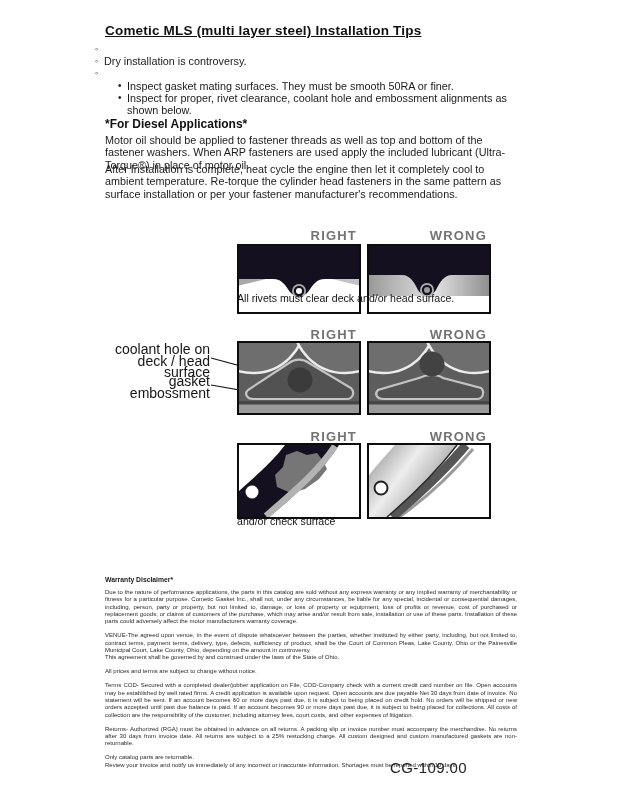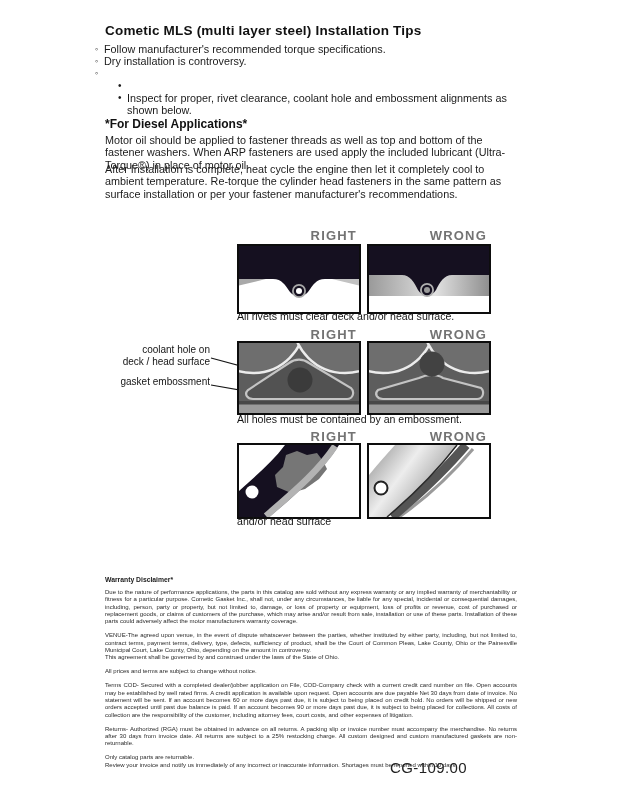--- a/index.html
+++ b/index.html
@@ -1,56 +1,56 @@
 <!DOCTYPE html>
 <html><head>
 <meta charset="utf-8">
 <style>
   html,body{margin:0;padding:0;background:#ffffff;}
   .page{position:relative;width:618px;height:800px;background:#fff;overflow:hidden;
         font-family:"Liberation Sans", sans-serif;color:#1b1b1b;}
   .abs{position:absolute;}
-  .title{font-size:13.5px;font-weight:bold;letter-spacing:.2px;color:#111;}
+  .title{font-size:13.5px;font-weight:bold;text-decoration:underline;letter-spacing:.2px;color:#111;}
   .bullets{font-size:10.8px;line-height:12.2px;}
   .bline{display:flex;}
   .bmark{width:9px;flex:0 0 9px;font-size:9px;line-height:12.2px;text-align:left;}
   .bsub{margin-left:23px;}
   .bsub .bmark{font-size:10px;}
   .h2{font-size:12px;font-weight:bold;color:#111;text-align:center;}
   .para{font-size:10.8px;line-height:12.4px;width:412px;}
   .dlabel{font-size:13px;font-weight:bold;letter-spacing:1.2px;color:#737373;width:120px;text-align:right;}
   .dbox{border:2px solid #0d0d0d;background:#fff;line-height:0;}
   .caption{font-size:10.6px;line-height:10.8px;color:#151515;}
-  .sidelabel{font-size:10px;line-height:11.5px;text-align:right;width:112px;color:#151515;}
+  .sidelabel{font-size:14px;line-height:11.5px;text-align:right;width:112px;color:#151515;}
   .legal{font-size:6px;line-height:7.3px;width:412px;color:#2a2a2a;text-align:justify;}
   .legal-h{font-size:6.8px;font-weight:bold;color:#1a1a1a;}
   .mb{margin-bottom:6.8px;}
   .pagenum{font-size:15px;letter-spacing:.4px;color:#222;}
 </style>
 </head>
 <body>
 
 <div class="page">
 
   <div class="abs title" style="left:105px;top:23px;">Cometic MLS (multi layer steel) Installation Tips</div>
 
   <div class="abs bullets" style="left:95px;top:43px;width:440px;">
     <div class="bline">
       <span class="bmark">◦</span>
-      <span>Follow manufacturer's recommended torque specifications.</span>
     </div>
     <div class="bline">
       <span class="bmark">◦</span>
       <span>Dry installation is controversy.</span>
     </div>
     <div class="bline">
       <span class="bmark">◦</span>
     </div>
     <div class="bline bsub">
       <span class="bmark">•</span>
+      <span>Inspect gasket mating surfaces.  They must be smooth 50RA or finer.</span>
     </div>
     <div class="bline bsub">
       <span class="bmark">•</span>
       <span>Inspect for proper, rivet clearance, coolant hole and embossment alignments as shown below.</span>
     </div>
   </div>
 
   <div class="abs h2" style="left:105px;top:117px;">*For Diesel Applications*</div>
   <div class="abs para" style="left:105px;top:134px;">Motor oil should be applied to fastener threads as well as top and bottom of the fastener washers. When ARP fasteners are used apply the included lubricant (Ultra-Torque®) in place of motor oil.</div>
   <div class="abs para" style="left:105px;top:163px;">After Installation is complete, heat cycle the engine then let it completely cool to ambient temperature. Re-torque the cylinder head fasteners in the same pattern as surface installation or per your fastener manufacturer's recommendations.</div>
@@ -79,21 +79,21 @@
         </linearGradient>
       </defs>
       <rect width="120" height="66" fill="#ffffff"></rect>
       <rect y="29" width="120" height="21" fill="url(#g1)"></rect>
       <path d="M0,0 H120 V29 H83 C75,29 71,36 67,44 C63,51 53,51 49,44 C45,36 41,29 33,29 H0 Z" fill="#151020"></path>
       <circle cx="58" cy="44" r="7" fill="#b0b0b0"></circle>
       <circle cx="58" cy="44" r="5.2" fill="#151020"></circle>
       <circle cx="58" cy="44" r="3" fill="#9a9a9a"></circle>
     </svg>
   </div>
-  <div class="abs caption" style="left:237px;top:311px;width:300px;">All rivets must clear deck and/or head surface.</div>
+  <div class="abs caption" style="left:237px;top:293px;width:300px;">All rivets must clear deck and/or head surface.</div>
 
   <div class="abs dlabel" style="left:237px;top:327px;">RIGHT</div>
   <div class="abs dlabel" style="left:367px;top:327px;">WRONG</div>
 
   <div class="abs sidelabel" style="left:98px;top:344px;">
     <div>coolant hole on</div>
     <div>deck / head surface</div>
   </div>
   <div class="abs sidelabel" style="left:98px;top:376px;">gasket embossment</div>
 
@@ -117,21 +117,20 @@
     <svg width="120" height="70" viewBox="0 0 120 70">
       <rect width="120" height="70" fill="#5d5d5d"></rect>
       <circle cx="14" cy="-22" r="52" fill="#6e6e6e" stroke="#ececec" stroke-width="2.5"></circle>
       <circle cx="106" cy="-22" r="52" fill="#6e6e6e" stroke="#ececec" stroke-width="2.5"></circle>
       <rect y="61" width="120" height="9" fill="#9a9a9a"></rect>
       <rect y="58" width="120" height="3.5" fill="#474747"></rect>
       <path d="M14,56 C8,56 5,51 9,47 L50,35 C58,31 68,31 74,35 L112,45 C116,49 114,56 108,56 Z" fill="#525252" stroke="#c4c4c4" stroke-width="2.2"></path>
       <circle cx="63" cy="21" r="12.5" fill="#424242"></circle>
     </svg>
   </div>
-  <div class="abs caption" style="left:237px;top:414px;width:300px;">All holes must be contained by an embossment.</div>
 
   <div class="abs dlabel" style="left:237px;top:429px;">RIGHT</div>
   <div class="abs dlabel" style="left:367px;top:429px;">WRONG</div>
 
   <div class="abs dbox" style="left:237px;top:443px;">
     <svg width="120" height="72" viewBox="0 0 120 72">
       <rect width="120" height="72" fill="#ffffff"></rect>
       <path d="M46,0 L100,0 C82,28 54,52 30,72 L0,72 L0,46 C18,30 34,16 46,0 Z" fill="#151020"></path>
       <path d="M38,42 L36,30 L44,22 L47,10 L58,6 L68,10 L78,8 L84,16 L88,24 L80,34 L66,44 L52,48 Z" fill="#767676"></path>
       <path d="M96,1 C79,27 52,49 27,71" stroke="#b3b3b3" stroke-width="6.5" fill="none"></path>
@@ -149,21 +148,21 @@
       </defs>
       <rect width="120" height="72" fill="#ffffff"></rect>
       <path d="M104,4 C82,30 56,54 30,72" stroke="#9a9a9a" stroke-width="3" fill="none"></path>
       <path d="M97,0 C75,26 49,50 23,72" stroke="#555555" stroke-width="9" fill="none"></path>
       <path d="M26,0 H88 C68,26 44,50 18,72 H0 V30 C8,20 17,10 26,0 Z" fill="url(#g2)"></path>
       <path d="M88,0 C68,26 44,50 18,72" stroke="#2a2a2a" stroke-width="1.5" fill="none"></path>
       <circle cx="12" cy="43" r="6.5" fill="#ffffff" stroke="#222222" stroke-width="2"></circle>
     </svg>
   </div>
   <div class="abs caption" style="left:237px;top:516px;width:300px;">
-    <div>and/or head surface</div>
+    <div>and/or check surface</div>
   </div>
 
   <div class="abs" style="left:105px;top:576px;">
     <div class="legal-h" style="margin-bottom:6px;">Warranty Disclaimer*</div>
     <div class="legal mb">Due to the nature of performance applications, the parts in this catalog are sold without any express warranty or any implied warranty of merchantability or fitness for a particular purpose.  Cometic Gasket Inc., shall not, under any circumstances, be liable for any special, incidental or consequential damages, including, person, party or property, but not limited to, damage, or loss of property or equipment, loss of profits or revenue, cost of purchased or replacement goods, or claims of customers of the purchase, which may arise and/or result from sale, installation or use of these parts.  Installation of these parts could adversely affect the motor manufacturers warranty coverage.</div>
     <div class="legal">VENUE-The agreed upon venue, in the event of dispute whatsoever between the parties, whether instituted by either party, including, but not limited to, contract terms, payment terms, delivery, type, defects, sufficiency of product, shall be the Court of Common Pleas, Lake County, Ohio or the Painesville Municipal Court, Lake County, Ohio, depending on the amount in controversy.</div>
     <div class="legal mb">This agreement shall be governed by and construed under the laws of the State of Ohio.</div>
     <div class="legal mb">All prices and terms are subject to change without notice.</div>
     <div class="legal mb">Terms COD- Secured with a completed dealer/jobber application on File, COD-Company check with a current credit card number on file.  Open accounts may be established by well rated firms.  A credit application is available upon request.  Open accounts are due payable Net 30 days from date of invoice.  No statement will be sent.  If an account becomes 60 or more days past due, it is subject to being placed on credit hold.  No orders will be shipped or new orders accepted until past due balance is paid.  If an account becomes 90 or more days past due, it is subject to being placed for collections.  All costs of collection are the responsibility of the customer, including attorney fees, court costs, and other expenses of litigation.</div>
     <div class="legal mb">Returns- Authorized (RGA) must be obtained in advance on all returns.  A packing slip or invoice number must accompany the merchandise.  No returns after 30 days from invoice date.  All returns are subject to a 25% restocking charge.  All custom designed and custom manufactured gaskets are non-returnable.</div>

